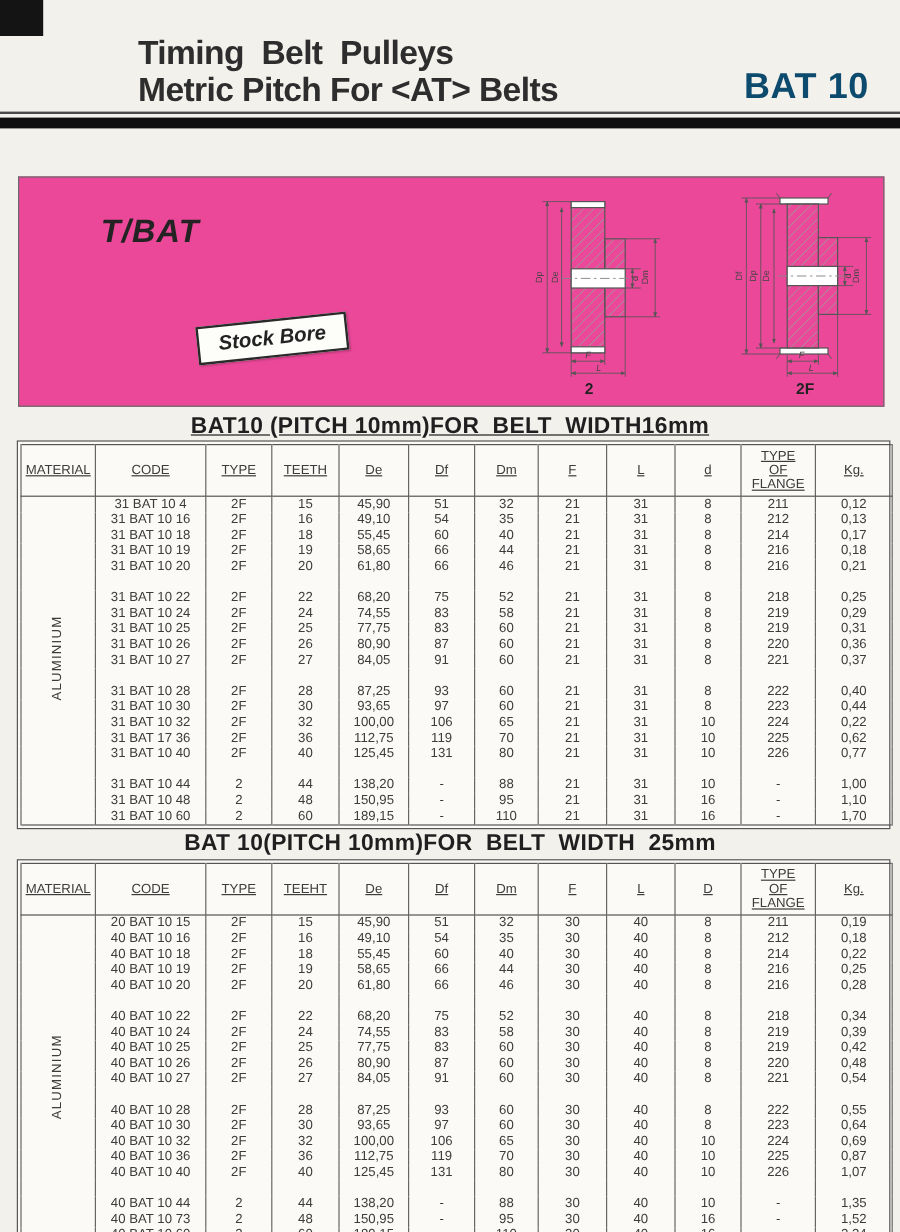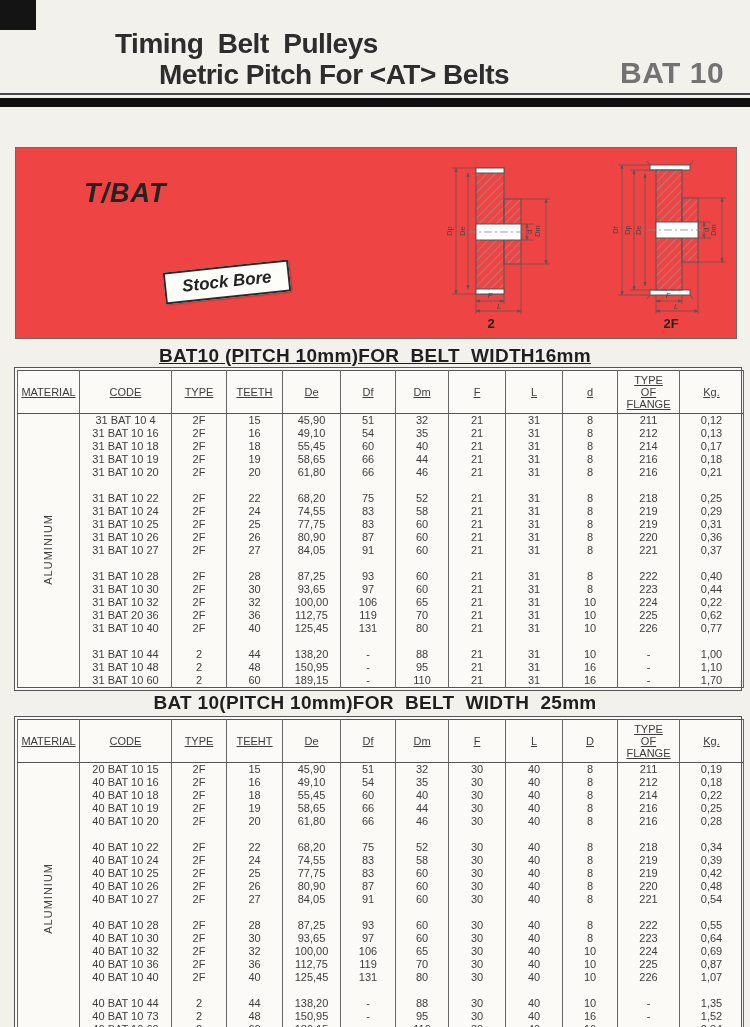--- a/index.html
+++ b/index.html
@@ -7,26 +7,26 @@
     width:750px;height:1027px;position:relative;overflow:hidden;
     background:#f3f1ec;
     font-family:"Liberation Sans","DejaVu Sans",sans-serif;
     color:#3a3a3a;
   }
   .abs{position:absolute;}
   
   .corner-square{left:0;top:0;width:36px;height:30px;background:#141414;}
   .title-line{left:115px;font-weight:bold;font-size:28px;color:#2d2d2d;letter-spacing:-0.5px;white-space:pre;}
   .title-1{top:28px;}
-  .title-2{top:59px;margin-left:44px;}
-  .series-code{left:620px;top:56px;font-weight:bold;font-size:30px;color:#737373;letter-spacing:0.5px;}
+  .title-2{top:59px;}
+  .series-code{left:620px;top:56px;font-weight:bold;font-size:30px;color:#0c4a6e;letter-spacing:0.5px;}
   .rule-thin{left:0;top:93px;width:750px;height:2px;background:#4a4a4a;}
   .rule-thick{left:0;top:98px;width:750px;height:9px;background:#101010;}
   
-  .intro-box{left:15px;top:147px;width:720px;height:190px;border:1.5px solid #6a6a6a;background:#ef4444;}
+  .intro-box{left:15px;top:147px;width:720px;height:190px;border:1.5px solid #6a6a6a;background:#ec4899;}
   .product-line{left:68px;font-style:italic;font-weight:bold;font-size:27px;color:#232323;letter-spacing:1px;white-space:pre;}
   .product-1{top:30px;}
   .product-2{top:70px;}
   .stock-bore{
     left:148px;top:118px;transform:rotate(-6deg);
     border:2px solid #2a2a2a;background:#fdfdfa;
     padding:4px 16px;font-weight:bold;font-style:italic;font-size:17px;color:#232323;
     box-shadow:1px 1px 2px rgba(0,0,0,0.25);
   }
   .diag{position:absolute;top:6px;}
@@ -379,21 +379,21 @@
           <td>100,00</td>
           <td>106</td>
           <td>65</td>
           <td>21</td>
           <td>31</td>
           <td>10</td>
           <td>224</td>
           <td>0,22</td>
         </tr>
         <tr>
-          <td>31 BAT 20 36</td>
+          <td>31 BAT 17 36</td>
           <td>2F</td>
           <td>36</td>
           <td>112,75</td>
           <td>119</td>
           <td>70</td>
           <td>21</td>
           <td>31</td>
           <td>10</td>
           <td>225</td>
           <td>0,62</td>

